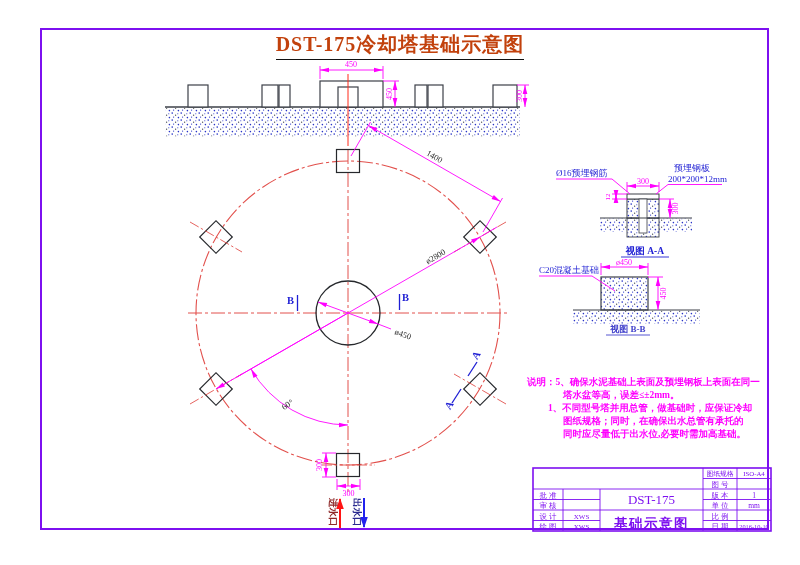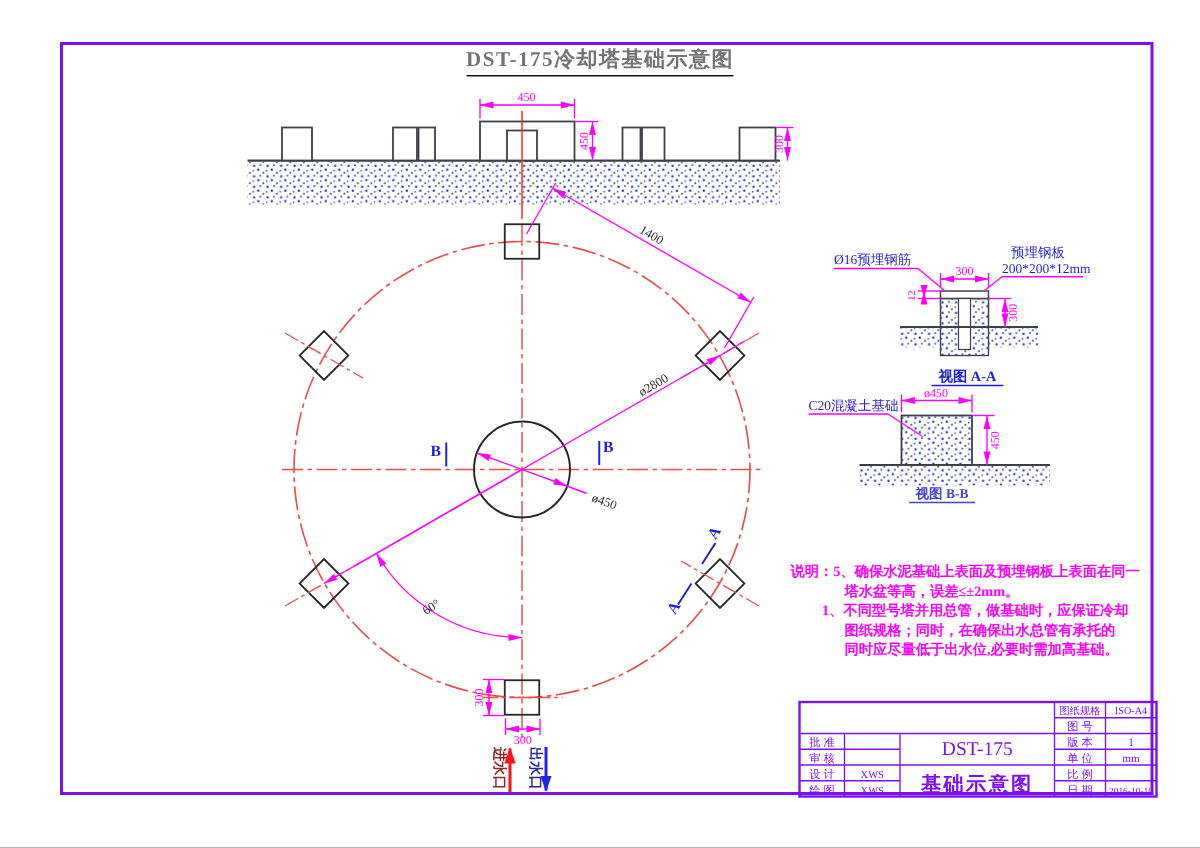--- a/index.html
+++ b/index.html
@@ -1,21 +1,21 @@
 <!DOCTYPE html>
 <html><head>
 <meta charset="utf-8">
 <style>
   html,body{margin:0;padding:0;background:#888;}
   .page{position:relative;width:800px;height:565px;background:#ffffff;overflow:hidden;
         font-family:"Liberation Serif", serif;}
   .frame{position:absolute;left:40px;top:28px;width:729px;height:502px;
          border:2px solid #7d10f0;box-sizing:border-box;}
   .title{position:absolute;left:0;top:31px;width:800px;text-align:center;}
-  .title span{display:inline-block;font-size:14px;font-weight:bold;color:#737373;
+  .title span{display:inline-block;font-size:20px;font-weight:bold;color:#c2410c;
          border-bottom:1.6px solid #111;padding-bottom:1px;letter-spacing:1px;}
   svg{position:absolute;left:0;top:0;}
   svg text{font-family:"Liberation Serif", serif;}
   .notes{position:absolute;left:527px;top:376px;width:252px;color:#ff00ff;
          font-size:9.5px;line-height:12.9px;font-weight:bold;}
   .notes .n0{padding-left:0;}
   .notes .n1{padding-left:36px;}
   .notes .n2{padding-left:21px;}
 </style>
 </head>

